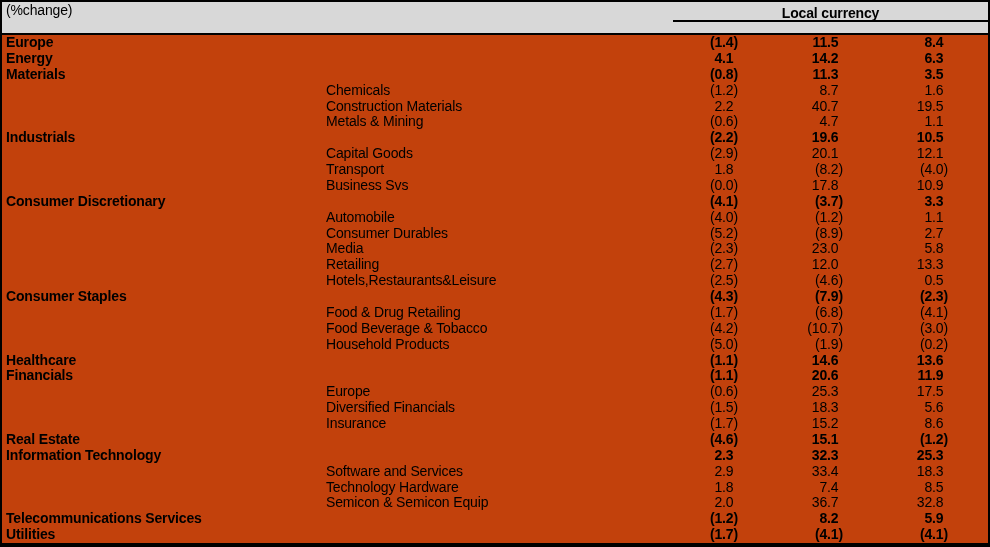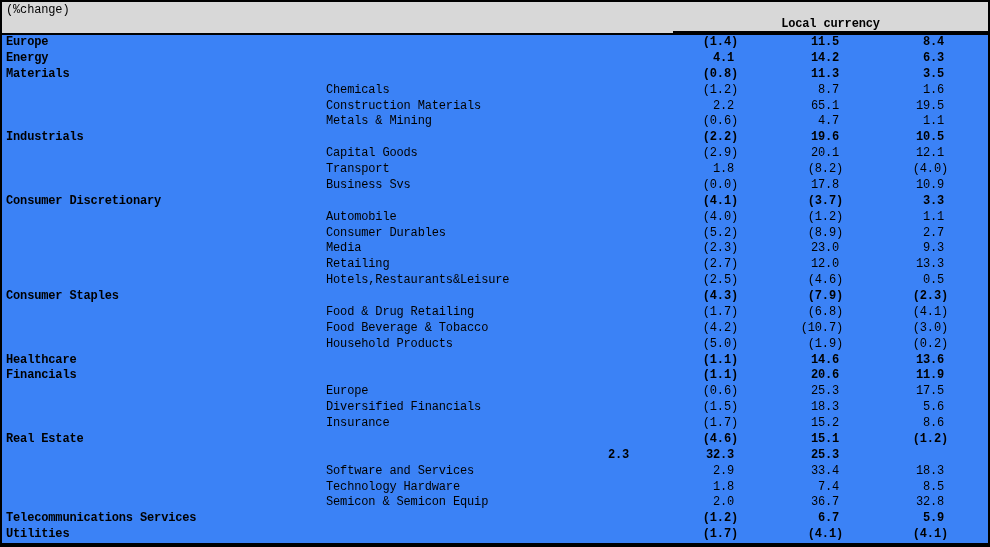--- a/index.html
+++ b/index.html
@@ -3,43 +3,43 @@
 <meta charset="utf-8">
 <style>
   html, body { margin: 0; padding: 0; background: #ffffff; }
   .frame {
     position: relative;
     width: 990px;
     height: 547px;
     box-sizing: border-box;
     border: 2px solid #000;
     border-bottom-width: 4px;
-    background: #3b82f6;
-    font-family: Liberation Mono, monospace;
-    font-size: 12px;
+    background: #c2410c;
+    font-family: Liberation Sans, sans-serif;
+    font-size: 14px;
     color: #000;
     letter-spacing: -0.15px;
     overflow: hidden;
   }
   .header {
     background: #d8d8d8;
     border-bottom: 2px solid #000;
     box-sizing: border-box;
     height: 33px;
   }
   .header-row1 {
     position: relative;
     height: 16px;
     line-height: 16px;
   }
   .unit-label { padding-left: 4px; }
   .currency-band {
     position: absolute;
     left: 671px;
-    top: 15px;
+    top: 4px;
     width: 315px;
     height: 16px;
     box-sizing: border-box;
     border-bottom: 2px solid #000;
     text-align: center;
     font-weight: 700;
     line-height: 15px;
   }
   .cols-grid {
     display: grid;
@@ -103,21 +103,21 @@
         <div class="glabel"></div>
         <div class="slabel">Chemicals</div>
         <div class="num">(1.2)</div>
         <div class="num">8.7 </div>
         <div class="num">1.6 </div>
       </div>
       <div class="row cols-grid sub">
         <div class="glabel"></div>
         <div class="slabel">Construction Materials</div>
         <div class="num">2.2 </div>
-        <div class="num">65.1 </div>
+        <div class="num">40.7 </div>
         <div class="num">19.5 </div>
       </div>
       <div class="row cols-grid sub">
         <div class="glabel"></div>
         <div class="slabel">Metals &amp; Mining</div>
         <div class="num">(0.6)</div>
         <div class="num">4.7 </div>
         <div class="num">1.1 </div>
       </div>
       <div class="row cols-grid group">
@@ -167,21 +167,21 @@
         <div class="slabel">Consumer Durables</div>
         <div class="num">(5.2)</div>
         <div class="num">(8.9)</div>
         <div class="num">2.7 </div>
       </div>
       <div class="row cols-grid sub">
         <div class="glabel"></div>
         <div class="slabel">Media</div>
         <div class="num">(2.3)</div>
         <div class="num">23.0 </div>
-        <div class="num">9.3 </div>
+        <div class="num">5.8 </div>
       </div>
       <div class="row cols-grid sub">
         <div class="glabel"></div>
         <div class="slabel">Retailing</div>
         <div class="num">(2.7)</div>
         <div class="num">12.0 </div>
         <div class="num">13.3 </div>
       </div>
       <div class="row cols-grid sub">
         <div class="glabel"></div>
@@ -254,20 +254,21 @@
         <div class="num">8.6 </div>
       </div>
       <div class="row cols-grid group">
         <div class="glabel">Real Estate</div>
         <div class="slabel"></div>
         <div class="num">(4.6)</div>
         <div class="num">15.1 </div>
         <div class="num">(1.2)</div>
       </div>
       <div class="row cols-grid group">
+        <div class="glabel">Information Technology</div>
         <div class="slabel"></div>
         <div class="num">2.3 </div>
         <div class="num">32.3 </div>
         <div class="num">25.3 </div>
       </div>
       <div class="row cols-grid sub">
         <div class="glabel"></div>
         <div class="slabel">Software and Services</div>
         <div class="num">2.9 </div>
         <div class="num">33.4 </div>
@@ -284,21 +285,21 @@
         <div class="glabel"></div>
         <div class="slabel">Semicon &amp; Semicon Equip</div>
         <div class="num">2.0 </div>
         <div class="num">36.7 </div>
         <div class="num">32.8 </div>
       </div>
       <div class="row cols-grid group">
         <div class="glabel">Telecommunications Services</div>
         <div class="slabel"></div>
         <div class="num">(1.2)</div>
-        <div class="num">6.7 </div>
+        <div class="num">8.2 </div>
         <div class="num">5.9 </div>
       </div>
       <div class="row cols-grid group">
         <div class="glabel">Utilities</div>
         <div class="slabel"></div>
         <div class="num">(1.7)</div>
         <div class="num">(4.1)</div>
         <div class="num">(4.1)</div>
       </div>
     </div>

